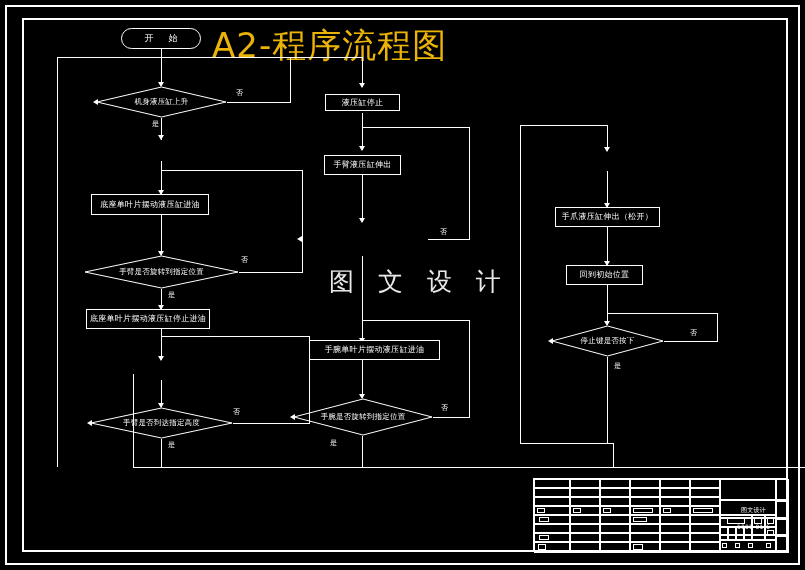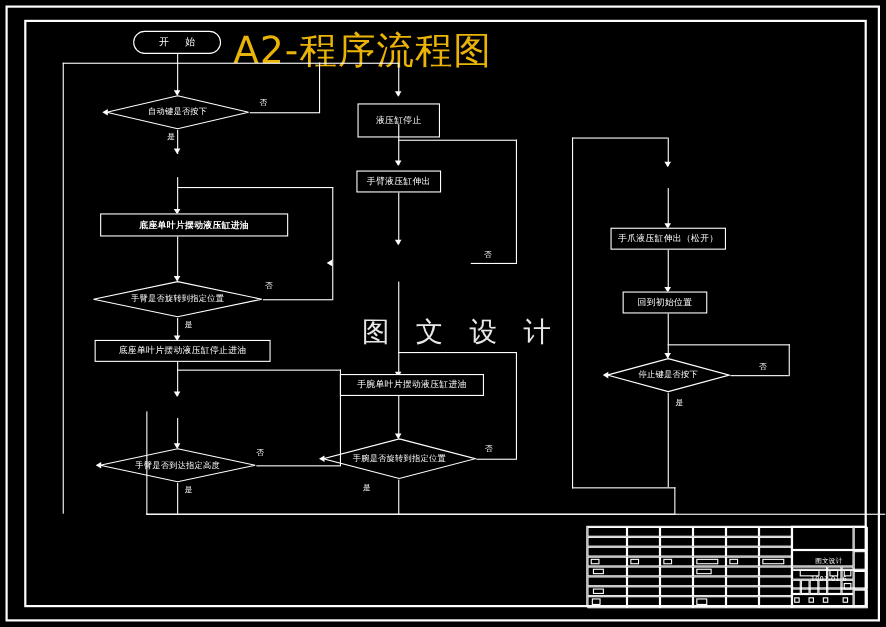--- a/index.html
+++ b/index.html
@@ -42,21 +42,20 @@
     white-space: nowrap;
   }
   .watermark {
     position: absolute;
     left: 329px; top: 265px;
     color: #e8e8e8;
     font-size: 25px;
     letter-spacing: 8px;
     font-family: "DejaVu Serif", "Liberation Serif", serif;
     white-space: nowrap;
-    margin-top: 20px;
   }
   
   .node {
     position: absolute;
     box-sizing: border-box;
     border: 1px solid #ffffff;
     color: #ffffff;
     display: flex;
     align-items: center;
     justify-content: center;
@@ -168,60 +167,60 @@
 
   <div class="terminal" style="left:121px; top:28px; width:80px; height:21px;">开 始</div>
 
   <div class="ln v" style="left:161px; top:49px; height:37px;"></div>
   <div class="arrow-d" style="left:158px; top:82px;"></div>
 
   <div class="decision" style="left:96px; top:86px; width:131px; height:32px;">
     <svg width="131" height="32" viewBox="0 0 131 32">
       <polygon points="65.5,1 130,16 65.5,31 1,16" fill="none" stroke="#ffffff" stroke-width="1"></polygon>
     </svg>
-    <div class="dtext">自动键是否按下</div>
+    <div class="dtext">机身液压缸上升</div>
   </div>
 
   <div class="ln h" style="left:227px; top:102px; width:63px;"></div>
   <div class="ln v" style="left:290px; top:57px; height:46px;"></div>
   <div class="ln h" style="left:57px; top:57px; width:234px;"></div>
   <div class="ln v" style="left:57px; top:57px; height:410px;"></div>
   <div class="arrow-l" style="left:93px; top:99px;"></div>
   <div class="blabel" style="left:236px; top:90px;">否</div>
   <div class="blabel" style="left:152px; top:121px;">是</div>
 
   <div class="ln v" style="left:161px; top:118px; height:22px;"></div>
   <div class="arrow-d" style="left:158px; top:135px;"></div>
 
 
   <div class="ln v" style="left:161px; top:161px; height:33px;"></div>
   <div class="arrow-d" style="left:158px; top:190px;"></div>
 
-  <div class="node" style="left:91px; top:194px; width:171px; height:21px;font-weight:bold;">底座单叶片摆动液压缸进油</div>
+  <div class="node" style="left:91px; top:194px; width:118px; height:21px;">底座单叶片摆动液压缸进油</div>
 
   <div class="ln v" style="left:161px; top:215px; height:40px;"></div>
   <div class="arrow-d" style="left:158px; top:251px;"></div>
 
   <div class="decision" style="left:84px; top:255px; width:155px; height:34px;">
     <svg width="155" height="34" viewBox="0 0 155 34">
       <polygon points="77.5,1 154,17 77.5,33 1,17" fill="none" stroke="#ffffff" stroke-width="1"></polygon>
     </svg>
     <div class="dtext">手臂是否旋转到指定位置</div>
   </div>
 
   <div class="ln h" style="left:239px; top:272px; width:63px;"></div>
   <div class="ln v" style="left:302px; top:170px; height:103px;"></div>
   <div class="ln h" style="left:161px; top:170px; width:142px;"></div>
   <div class="blabel" style="left:241px; top:257px;">否</div>
   <div class="blabel" style="left:168px; top:292px;">是</div>
 
   <div class="ln v" style="left:161px; top:289px; height:20px;"></div>
   <div class="arrow-d" style="left:158px; top:305px;"></div>
 
-  <div class="node" style="left:86px; top:309px; width:160px; height:20px;">底座单叶片摆动液压缸停止进油</div>
+  <div class="node" style="left:86px; top:309px; width:124px; height:20px;">底座单叶片摆动液压缸停止进油</div>
 
   <div class="ln v" style="left:161px; top:329px; height:31px;"></div>
   <div class="arrow-d" style="left:158px; top:356px;"></div>
 
 
   <div class="ln v" style="left:161px; top:380px; height:27px;"></div>
   <div class="arrow-d" style="left:158px; top:403px;"></div>
 
   <div class="decision" style="left:90px; top:407px; width:143px; height:32px;">
     <svg width="143" height="32" viewBox="0 0 143 32">
@@ -239,21 +238,21 @@
 
   <div class="ln v" style="left:161px; top:439px; height:28px;"></div>
   <div class="ln h" style="left:133px; top:467px; width:1053px;"></div>
   <div class="ln h" style="left:133px; top:467px; width:480px;"></div>
   <div class="ln v" style="left:133px; top:374px; height:94px;"></div>
 
   <div class="ln h" style="left:290px; top:57px; width:72px;"></div>
   <div class="ln v" style="left:362px; top:57px; height:30px;"></div>
   <div class="arrow-d" style="left:359px; top:83px;"></div>
 
-  <div class="node" style="left:325px; top:94px; width:75px; height:31px;">液压缸停止</div>
+  <div class="node" style="left:325px; top:94px; width:75px; height:17px;">液压缸停止</div>
 
   <div class="ln v" style="left:362px; top:113px; height:37px;"></div>
   <div class="arrow-d" style="left:359px; top:146px;"></div>
 
   <div class="node" style="left:324px; top:155px; width:77px; height:20px;">手臂液压缸伸出</div>
 
   <div class="ln v" style="left:362px; top:175px; height:47px;"></div>
   <div class="arrow-d" style="left:359px; top:218px;"></div>
 
 

